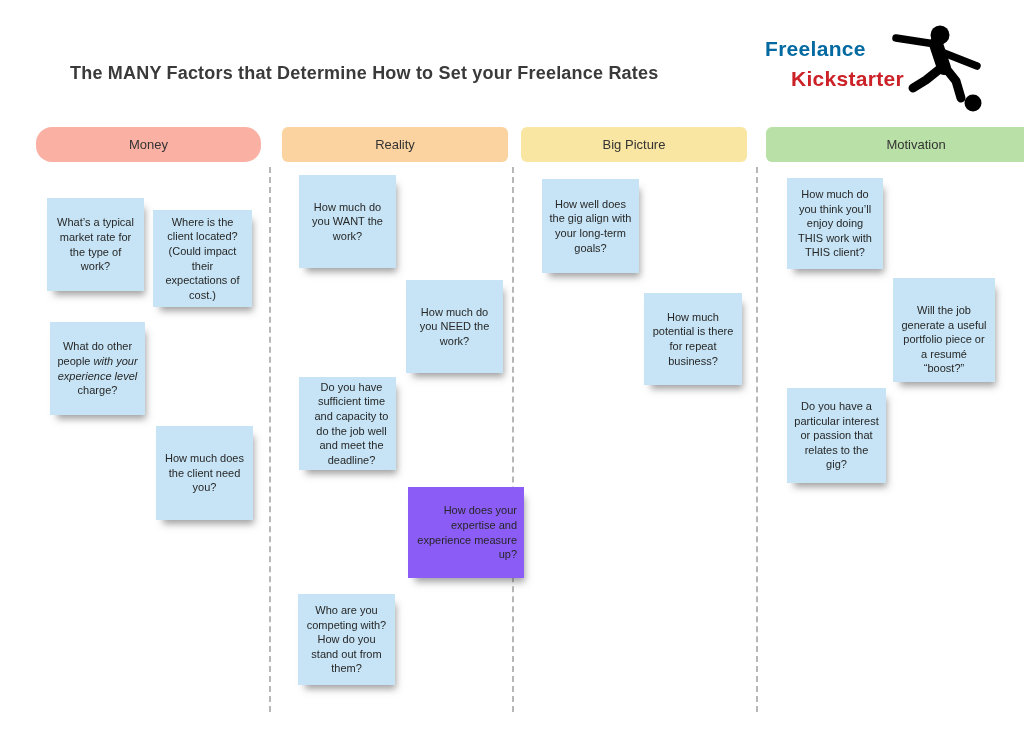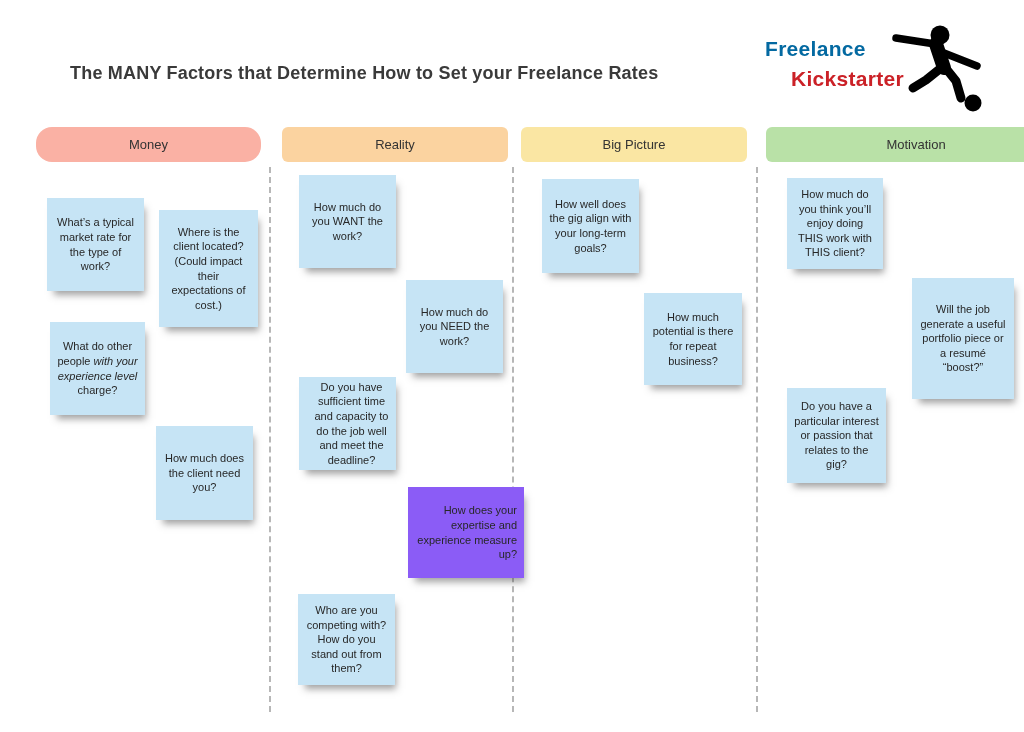--- a/index.html
+++ b/index.html
@@ -84,21 +84,21 @@
   <div class="col-header" id="hdr-bigpicture" style="background:#fae6a3;">Big Picture</div>
   <div class="col-header" id="hdr-motivation" style="background:#b9e1a7;">Motivation</div>
 
   <div class="divider" id="div-1"></div>
   <div class="divider" id="div-2"></div>
   <div class="divider" id="div-3"></div>
 
   <div class="note" style="left:47px;top:175px;width:97px;height:93px;background:#c6e4f5;margin-top:23px;">
     <span>What’s a typical market rate for the type of work?</span>
   </div>
-  <div class="note" style="left:153px;top:210px;width:99px;height:117px;background:#c6e4f5;margin-left:6px;">
+  <div class="note" style="left:153px;top:210px;width:99px;height:97px;background:#c6e4f5;">
     <span>Where is the client located? (Could impact their expectations of cost.)</span>
   </div>
   <div class="note" style="left:50px;top:322px;width:95px;height:93px;background:#c6e4f5;">
     <span><span>What do other people </span><em>with your experience level</em><span> charge?</span></span>
   </div>
   <div class="note" style="left:156px;top:426px;width:97px;height:94px;background:#c6e4f5;">
     <span>How much does the client need you?</span>
   </div>
 
   <div class="note" style="left:299px;top:175px;width:97px;height:93px;background:#c6e4f5;">
@@ -120,20 +120,20 @@
   <div class="note" style="left:542px;top:179px;width:97px;height:94px;background:#c6e4f5;">
     <span>How well does the gig align with your long-term goals?</span>
   </div>
   <div class="note" style="left:644px;top:293px;width:98px;height:92px;background:#c6e4f5;">
     <span>How much potential is there for repeat business?</span>
   </div>
 
   <div class="note" style="left:787px;top:178px;width:96px;height:91px;background:#c6e4f5;">
     <span>How much do you think you’ll enjoy doing THIS work with THIS client?</span>
   </div>
-  <div class="note" style="left:912px;top:278px;width:102px;height:121px;background:#c6e4f5;">
+  <div class="note" style="left:893px;top:278px;width:102px;height:104px;background:#c6e4f5;align-items:flex-end;">
     <span>Will the job generate a useful portfolio piece or a resumé “boost?”</span>
   </div>
   <div class="note" style="left:787px;top:388px;width:99px;height:95px;background:#c6e4f5;">
     <span>Do you have a particular interest or passion that relates to the gig?</span>
   </div>
 
 </div>
 
 </body></html>

